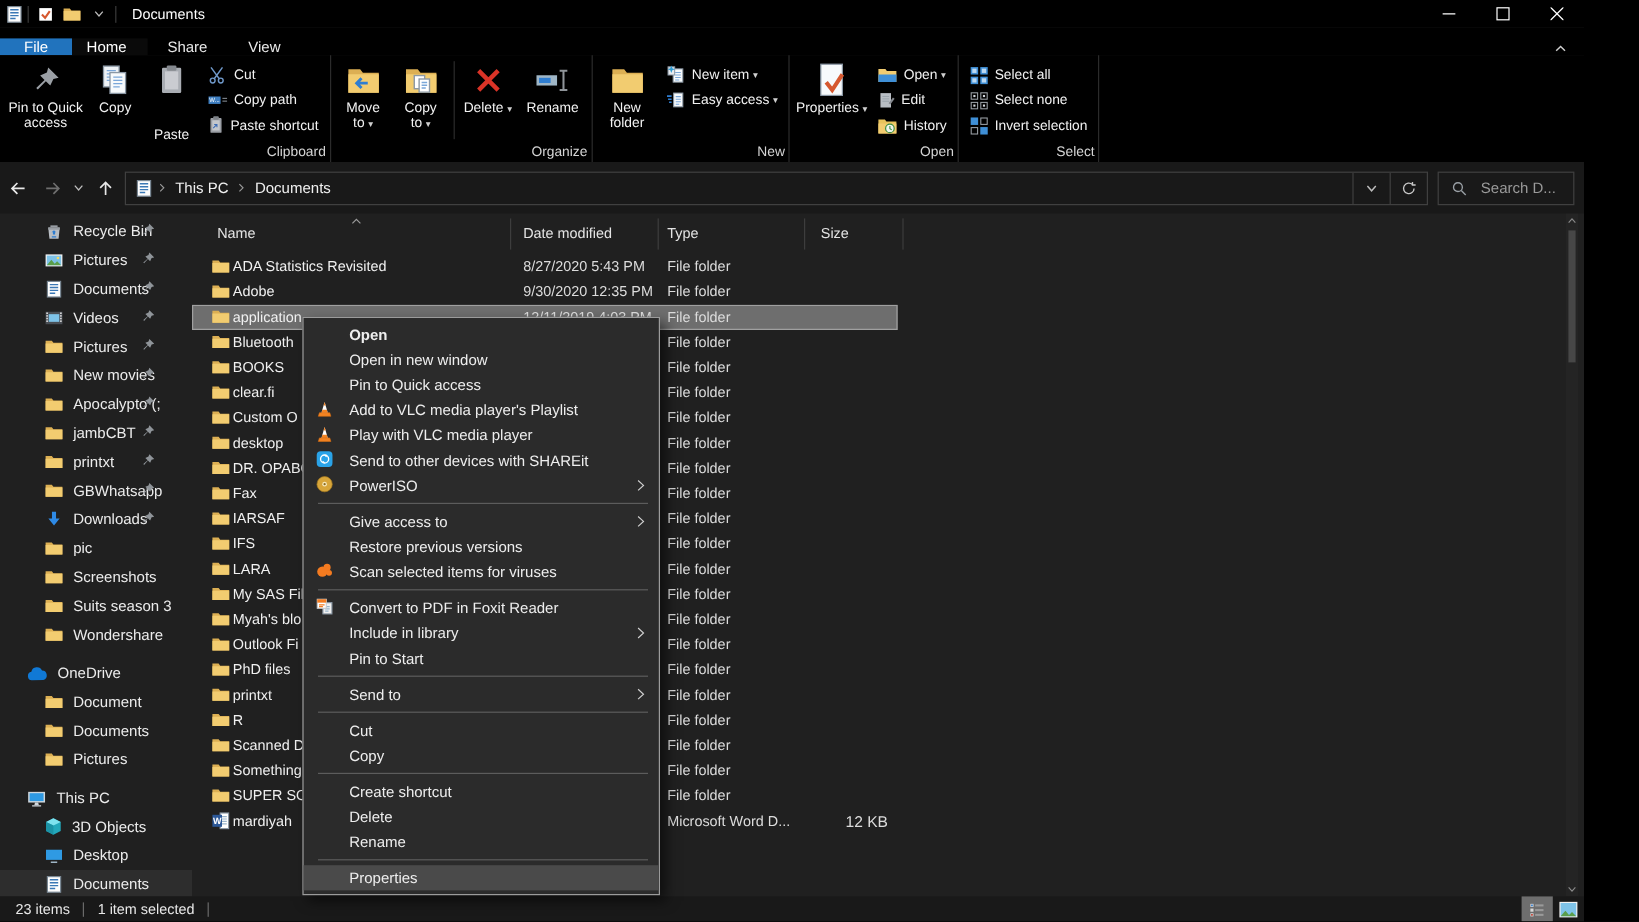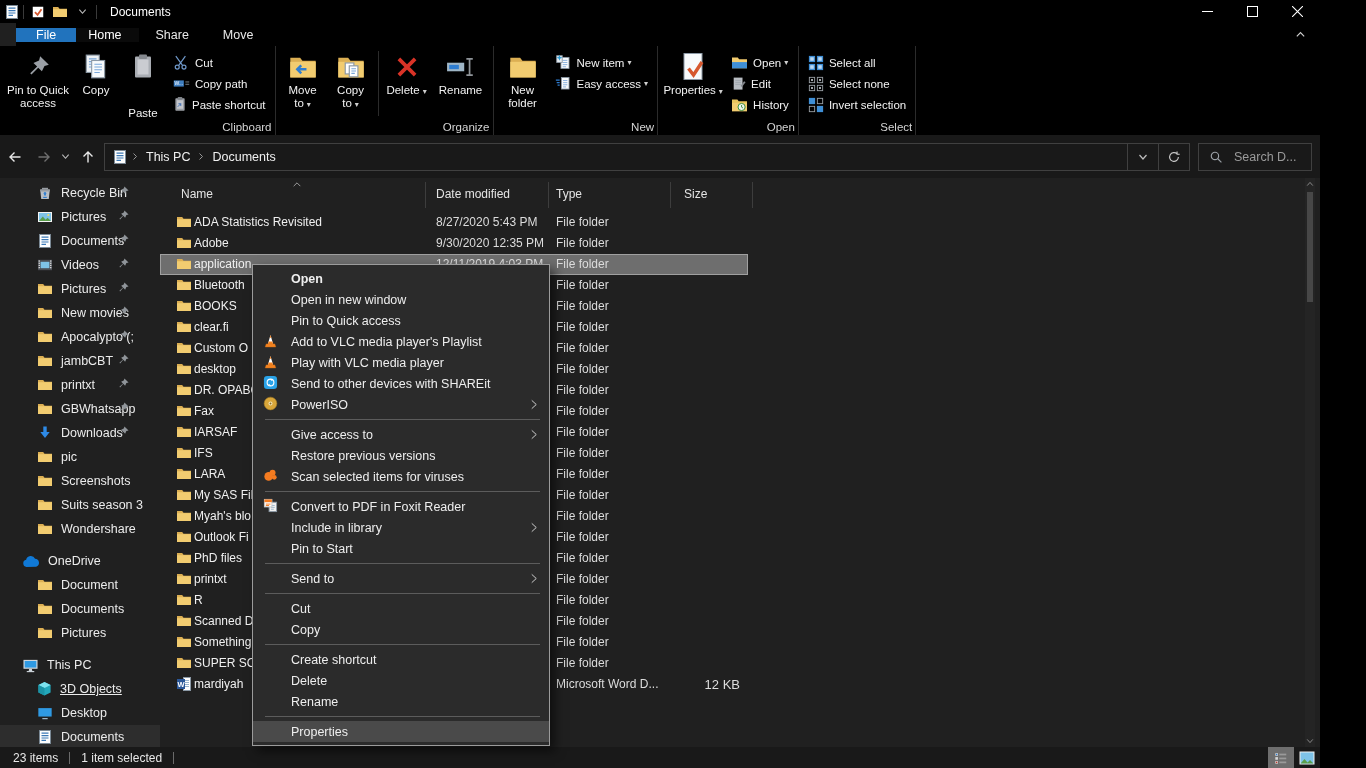--- a/index.html
+++ b/index.html
@@ -13,21 +13,21 @@
   #titlebar{position:absolute;top:0;left:0;right:0;height:23px;background:#000;display:flex;align-items:center;}
   #qat{display:flex;align-items:center;height:100%;padding-left:4px;}
   .qat-btn{width:22px;height:23px;display:flex;align-items:center;justify-content:center;}
   .qat-sep{width:1px;height:14px;background:#3a3a3a;margin:0 3px;}
   #win-title{margin-left:10px;font-size:12px;color:#fff;}
   #win-controls{margin-left:auto;display:flex;height:100%;}
   .wc{width:45px;height:23px;display:flex;align-items:center;justify-content:center;color:#fff;}
   .wc .box{width:9px;height:9px;border:1px solid #fff;}
 
   
-  #tabrow{position:absolute;top:23px;left:16px;right:0;height:23px;background:#000;display:flex;align-items:center;}
+  #tabrow{position:absolute;top:23px;left:0;right:0;height:23px;background:#000;display:flex;align-items:flex-end;}
   .tab{padding:0 17px;display:flex;align-items:center;font-size:12.5px;color:#e8e8e8;}
   .tab-file{background:#2173bd;color:#fff;padding:0 20px;}
   .tab-active{color:#fff;background:#0a0a0a;padding-left:12px;}
   #ribbon-collapse{margin-left:auto;margin-right:14px;display:flex;align-items:center;}
 
   
   #ribbon{position:absolute;top:46px;left:0;right:0;height:89px;background:#000;display:flex;border-bottom:1px solid #2b2b2b;}
   .rgroup{display:flex;flex-direction:column;border-right:1px solid #2b2b2b;padding:1px 3px 0 3px;}
   .rgroup-items{flex:1;display:flex;align-items:flex-start;}
   .rgroup-label{height:15px;line-height:15px;text-align:right;color:#d4d4d4;font-size:11.5px;}
@@ -156,21 +156,21 @@
             <path d="M0 0l11 11M11 0L0 11" stroke="#fff" stroke-width="1.1"></path>
           </svg>
         </div>
     </div>
   </div>
 
   <div id="tabrow">
       <div class="tab tab-file">File</div>
       <div class="tab tab-active">Home</div>
       <div class="tab">Share</div>
-      <div class="tab">Move</div>
+      <div class="tab">View</div>
       <div id="ribbon-collapse">
         <span class="ico">
           <svg width="11" height="11" viewBox="0 0 12 12">
             <path d="M2 8l4-4 4 4" stroke="#cfcfcf" stroke-width="1.3" fill="none"></path>
           </svg>
         </span>
       </div>
     </div>
 
   <div id="ribbon">
@@ -793,21 +793,21 @@
           <span class="ico">
             <svg width="17" height="15" viewBox="0 0 18 16">
               <rect x="1.5" y="2" width="15" height="9.5" fill="#cfd6dc"></rect>
               <rect x="2.8" y="3.2" width="12.4" height="7" fill="#2f9ae3"></rect>
               <path d="M7 14h4l-.6-2.5H7.6z" fill="#cfd6dc"></path>
               <path d="M5 14.5h8" stroke="#cfd6dc" stroke-width="1.2"></path>
             </svg>
           </span>
           <span class="slabel">This PC</span>
         </div>
-        <div class="sitem" style="padding-left: 37px; text-decoration: underline;">
+        <div class="sitem" style="padding-left: 37px;">
           <span class="ico">
             <svg width="15" height="16" viewBox="0 0 16 17">
               <path d="M8 1l6.5 3.2v8.1L8 15.5 1.5 12.3V4.2z" fill="#23a8bb"></path>
               <path d="M8 1l6.5 3.2L8 7.4 1.5 4.2z" fill="#7de2ef"></path>
               <path d="M8 7.4v8.1L1.5 12.3V4.2z" fill="#1b93a6"></path>
             </svg>
           </span>
           <span class="slabel">3D Objects</span>
         </div>
         <div class="sitem" style="padding-left: 37px;">

